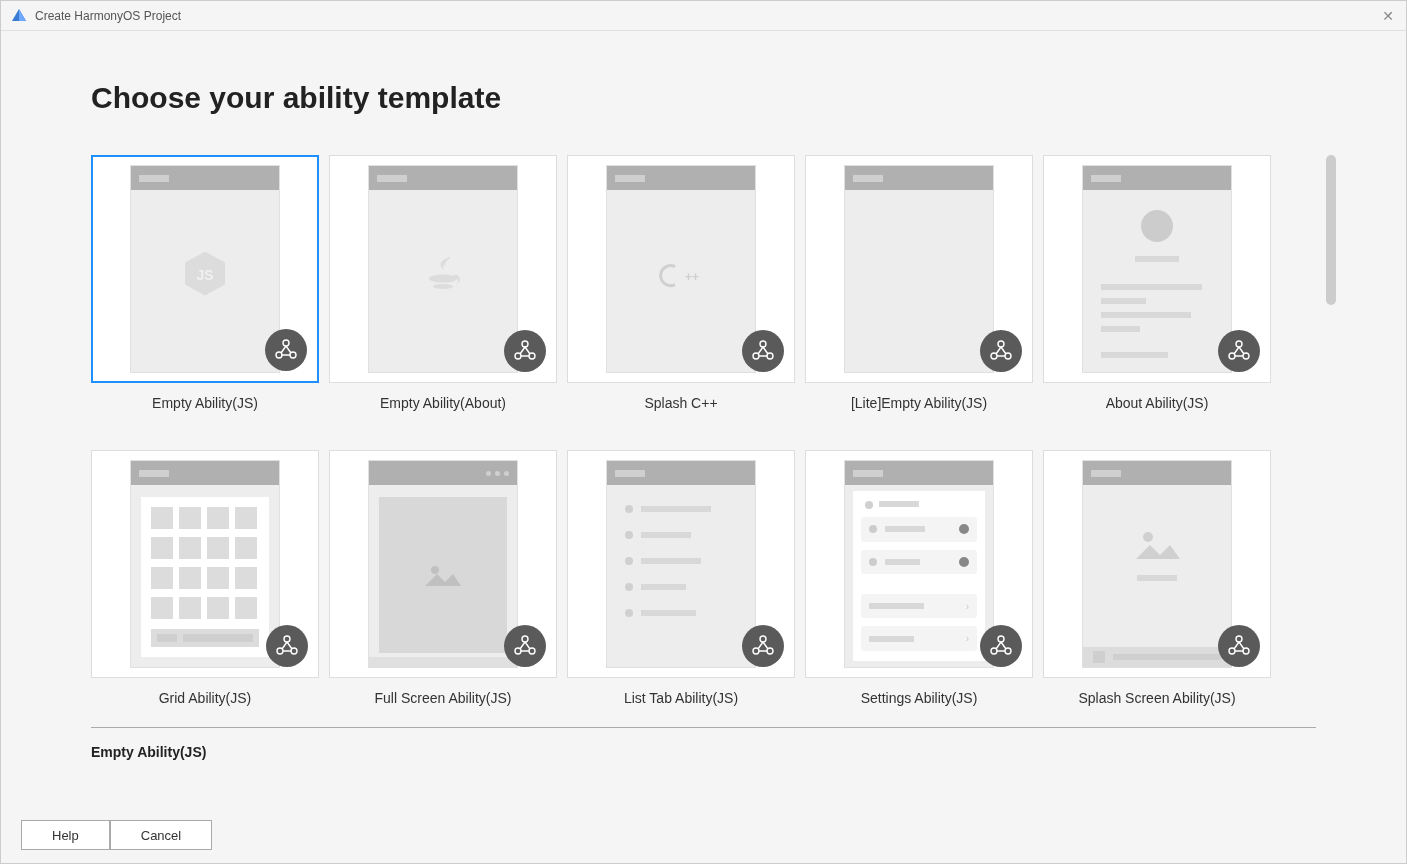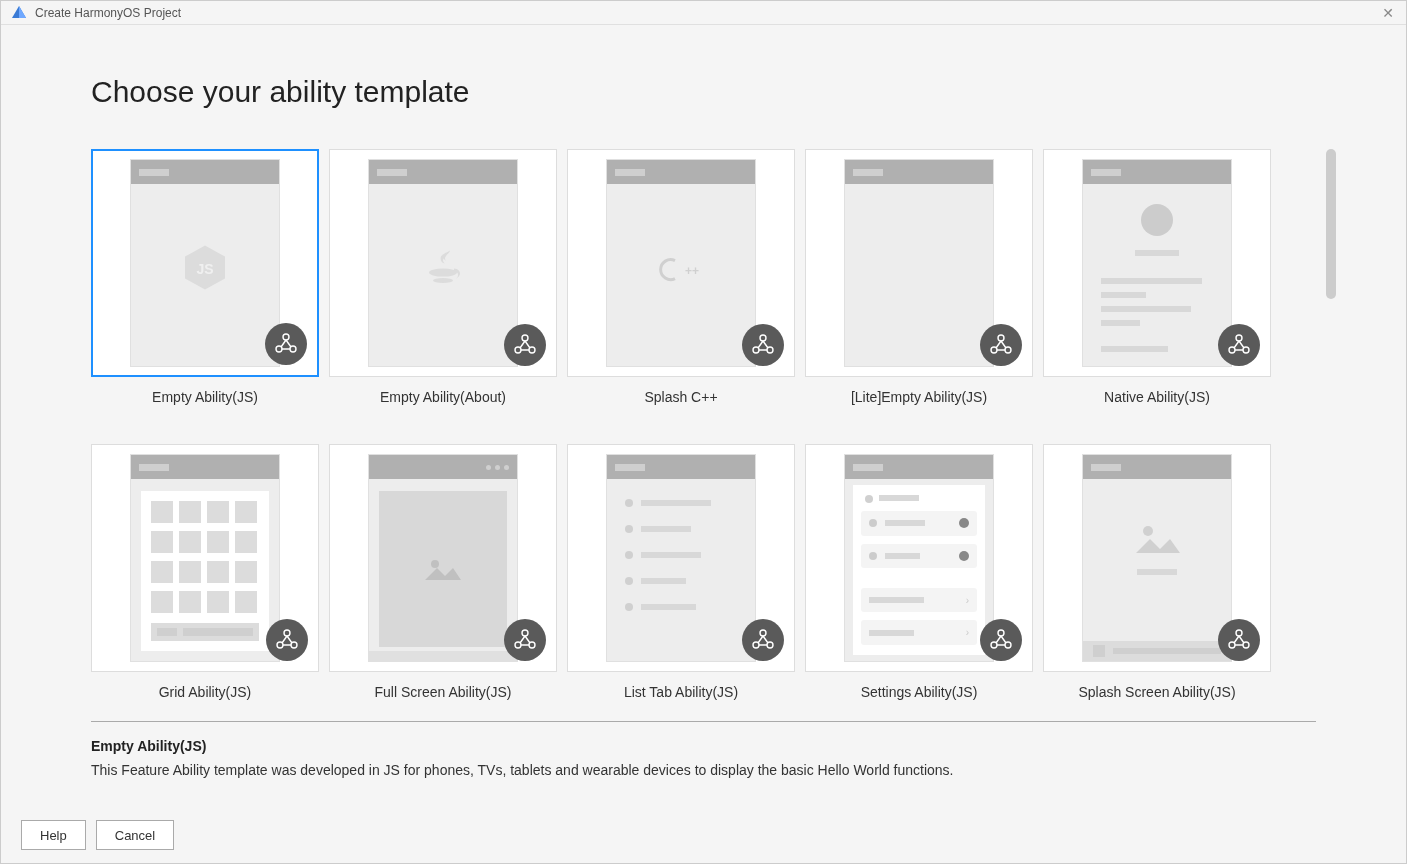--- a/index.html
+++ b/index.html
@@ -6,21 +6,21 @@
 body {
   font-family: "Segoe UI", Arial, sans-serif;
   background: #f5f5f5;
   width: 1407px;
   height: 864px;
   overflow: hidden;
   position: relative;
   border: 1px solid #ccc;
 }
 .titlebar {
-  height: 24px;
+  height: 30px;
   background: #f5f5f5;
   border-bottom: 1px solid #e0e0e0;
   display: flex;
   align-items: center;
   padding: 0 10px;
   position: relative;
 }
 .titlebar .logo {
   width: 16px; height: 16px;
   margin-right: 8px;
@@ -36,21 +36,21 @@
   transform: translateY(-50%);
   font-size: 14px;
   color: #888;
   cursor: pointer;
 }
 .content {
   padding: 50px 90px 0 90px;
 }
 .heading {
   font-size: 30px;
-  font-weight: 400;
+  font-weight: 700;
   color: #222;
   margin-bottom: 40px;
 }
 .templates-wrapper {
   position: relative;
 }
 .templates {
   display: grid;
   grid-template-columns: repeat(5, 228px);
   column-gap: 10px;
@@ -158,27 +158,26 @@
 .footer {
   position: absolute;
   bottom: 0; left: 0; right: 0;
   height: 56px;
   display: flex;
   align-items: center;
   padding: 0 20px;
 }
 .btn {
   height: 30px;
-  padding: 0 18px;
+  padding: 0 30px;
   border: 1px solid #aaa;
   background: #fff;
   font-size: 13px;
   color: #333;
   cursor: pointer;
-  margin-right: 10px;
 }
 .btn.disabled {
   color: #bbb;
   border-color: #ddd;
   cursor: default;
 }
 .btn.primary {
   background: #2196f3;
   border-color: #2196f3;
   color: #fff;
@@ -376,21 +375,21 @@
             <svg width="26" height="26" viewBox="0 0 26 26">
                 <g stroke="#fff" stroke-width="1.4" fill="none">
                   <circle cx="13" cy="6" r="3"></circle>
                   <circle cx="6" cy="18" r="3"></circle>
                   <circle cx="20" cy="18" r="3"></circle>
                   <path d="M13 9 L8 16 M13 9 L18 16 M9 18 H17"></path>
                 </g>
               </svg>
           </div>
         </div>
-        <div class="tpl-label">Native Ability(JS)</div>
+        <div class="tpl-label">About Ability(JS)</div>
       </div>
 
       <div class="tpl">
         <div class="tpl-card">
           <div class="phone">
             <div class="phone-topbar">
                 <div class="slot"></div>
               </div>
             <div class="phone-body">
               <div class="grid-inner">
@@ -602,19 +601,18 @@
 
     </div>
     <div class="scrollbar-track"></div>
   </div>
 </div>
 
 <hr class="divider">
 
 <div class="desc-block">
   <div class="desc-title">Empty Ability(JS)</div>
-  <div class="desc-text">This Feature Ability template was developed in JS for phones, TVs, tablets and wearable devices to display the basic Hello World functions.</div>
 </div>
 
 <div class="footer">
   <button class="btn">Help</button>
   <button class="btn">Cancel</button>
 </div>
 
 </body></html>

